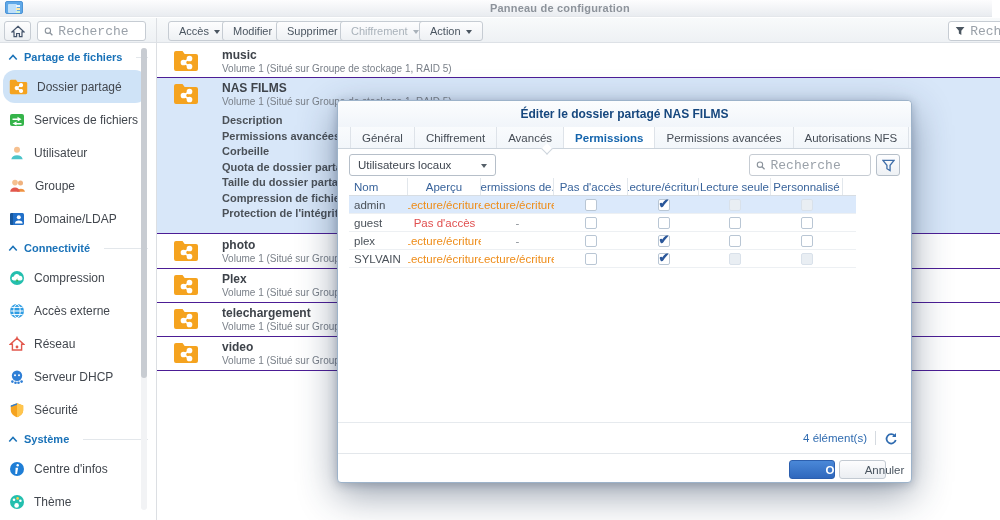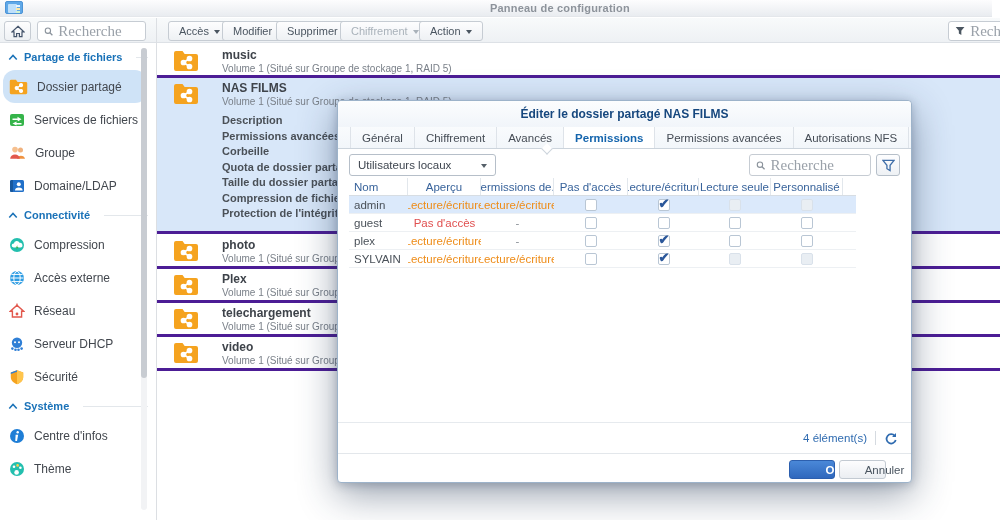--- a/index.html
+++ b/index.html
@@ -22,22 +22,22 @@
     color:#8d939b; letter-spacing:.2px; }
   
   .subbar { position:absolute; top:18px; left:0; right:0; height:25px;
     background:linear-gradient(#f8fafb,#eef1f4); border-bottom:1px solid #dde1e6; }
   .vdivider { position:absolute; left:156px; top:18px; bottom:0; width:1px; background:#dcdfe3; z-index:3; }
   .home-btn { position:absolute; left:4px; top:21px; width:27px; height:20px;
     background:linear-gradient(#fdfdfe,#eef1f4); border:1px solid #c6ccd3; border-radius:3px;
     display:flex; align-items:center; justify-content:center; cursor:pointer; z-index:4; }
   .searchbox { background:#fff; border:1px solid #c6ccd3; border-radius:3px;
     display:flex; align-items:center; gap:5px; padding:0 6px; z-index:4; }
-  .searchbox input { border:none; outline:none; width:100%; font-size:15px; color:#60666d;
-    font-family:Liberation Serif, serif; background:transparent; }
+  .searchbox input { border:none; outline:none; width:100%; font-size:13px; color:#60666d;
+    font-family:Liberation Mono, monospace; background:transparent; }
   .searchbox input::placeholder { color:#9aa1a9; }
   .side-search { position:absolute; left:37px; top:21px; width:109px; height:20px; }
   .filter-search { position:absolute; left:948px; top:21px; width:115px; height:20px; }
   
   .tbtn { position:absolute; top:21px; height:20px; display:flex; align-items:center; gap:5px;
     padding:0 10px; background:linear-gradient(#fdfdfe,#eef1f4); border:1px solid #c6ccd3;
     border-radius:3px; font-size:11px; color:#4a5560; cursor:pointer; white-space:nowrap; }
   .tbtn.disabled { color:#a9b2ba; }
   .caret { width:0; height:0; border-left:3.5px solid transparent; border-right:3.5px solid transparent;
     border-top:4px solid currentColor; margin-top:1px; }
@@ -49,21 +49,21 @@
   .nav-item { height:33px; display:flex; align-items:center; gap:9px; padding-left:9px;
     font-size:12px; color:#42474e; cursor:pointer; position:relative; }
   .nav-item.selected { background:#cfe3f7; border-radius:12px; margin:0 3px; padding-left:6px; }
   .nav-item svg { flex:0 0 auto; }
   .side-scroll { position:absolute; left:141px; top:48px; width:6px; height:462px;
     background:#f2f3f5; border-radius:3px; z-index:2; }
   .side-thumb { position:absolute; left:141px; top:48px; width:6px; height:330px;
     background:#c8ccd2; border-radius:3px; z-index:3; cursor:pointer; }
   
   .list { position:absolute; left:157px; top:44px; right:0; bottom:0; background:#fff; }
-  .row { position:absolute; left:0; right:0; border-bottom:3px solid #4c1d95; cursor:pointer; }
+  .row { position:absolute; left:0; right:0; border-bottom:1px solid #4c1d95; cursor:pointer; }
   .row.selected { background:#d8e7f9; }
   .ficon { position:absolute; left:16px; top:5px; }
   .ftitle { position:absolute; left:65px; top:3px; font-weight:bold; font-size:12px; color:#3e434a; }
   .fsub { position:absolute; left:65px; top:18px; font-size:10px; color:#7a8089; }
   .detail { position:absolute; left:65px; font-size:11px; font-weight:bold; color:#4a5057; white-space:nowrap; }
   
   .dialog { position:absolute; left:337px; top:100px; width:575px; height:383px; background:#fff;
     border:1px solid #9db3ca; border-radius:4px; z-index:10;
     box-shadow:0 12px 38px rgba(30,50,80,.45), 0 2px 10px rgba(30,50,80,.25); }
   .dlg-head { height:26px; background:linear-gradient(#fcfdfe,#f1f5fa); border-radius:4px 4px 0 0;
@@ -191,20 +191,27 @@
     </div>
     <div class="nav-item">
       <svg width="16" height="16" viewBox="0 0 16 16">
         <rect x="1" y="2" width="14" height="12" rx="2" fill="#35b44a"></rect>
         <path d="M3.5 6.4 h5 V4.8 L12.5 7.2 9 9.3 8.5 7.9 H3.5 z" fill="#fff"></path>
         <path d="M12.5 11 h-5 V9.6 L3.5 11.6 7.5 13.6 V12.4 H12.5 z" fill="#fff"></path>
       </svg>
       <span>Services de fichiers</span>
     </div>
     <div class="nav-item">
+      <svg width="16" height="16" viewBox="0 0 16 16">
+        <circle cx="8" cy="4.8" r="3" fill="#f6c08f"></circle>
+        <path d="M2.3 14.2 a5.8 4.8 0 0 1 11.4 0 z" fill="#4cc4c9"></path>
+      </svg>
+      <span>Utilisateur</span>
+    </div>
+    <div class="nav-item">
       <svg width="17" height="16" viewBox="0 0 17 16">
         <circle cx="11.5" cy="5" r="2.5" fill="#f0b27e"></circle>
         <path d="M7.8 13.8 a4.2 3.8 0 0 1 8.2 0 z" fill="#ef9240"></path>
         <circle cx="6" cy="4.6" r="2.8" fill="#f6c08f"></circle>
         <path d="M1.2 13.8 a4.8 4.2 0 0 1 9.6 0 z" fill="#e2574c"></path>
       </svg>
       <span>Groupe</span>
     </div>
     <div class="nav-item">
       <svg width="16" height="16" viewBox="0 0 16 16">

